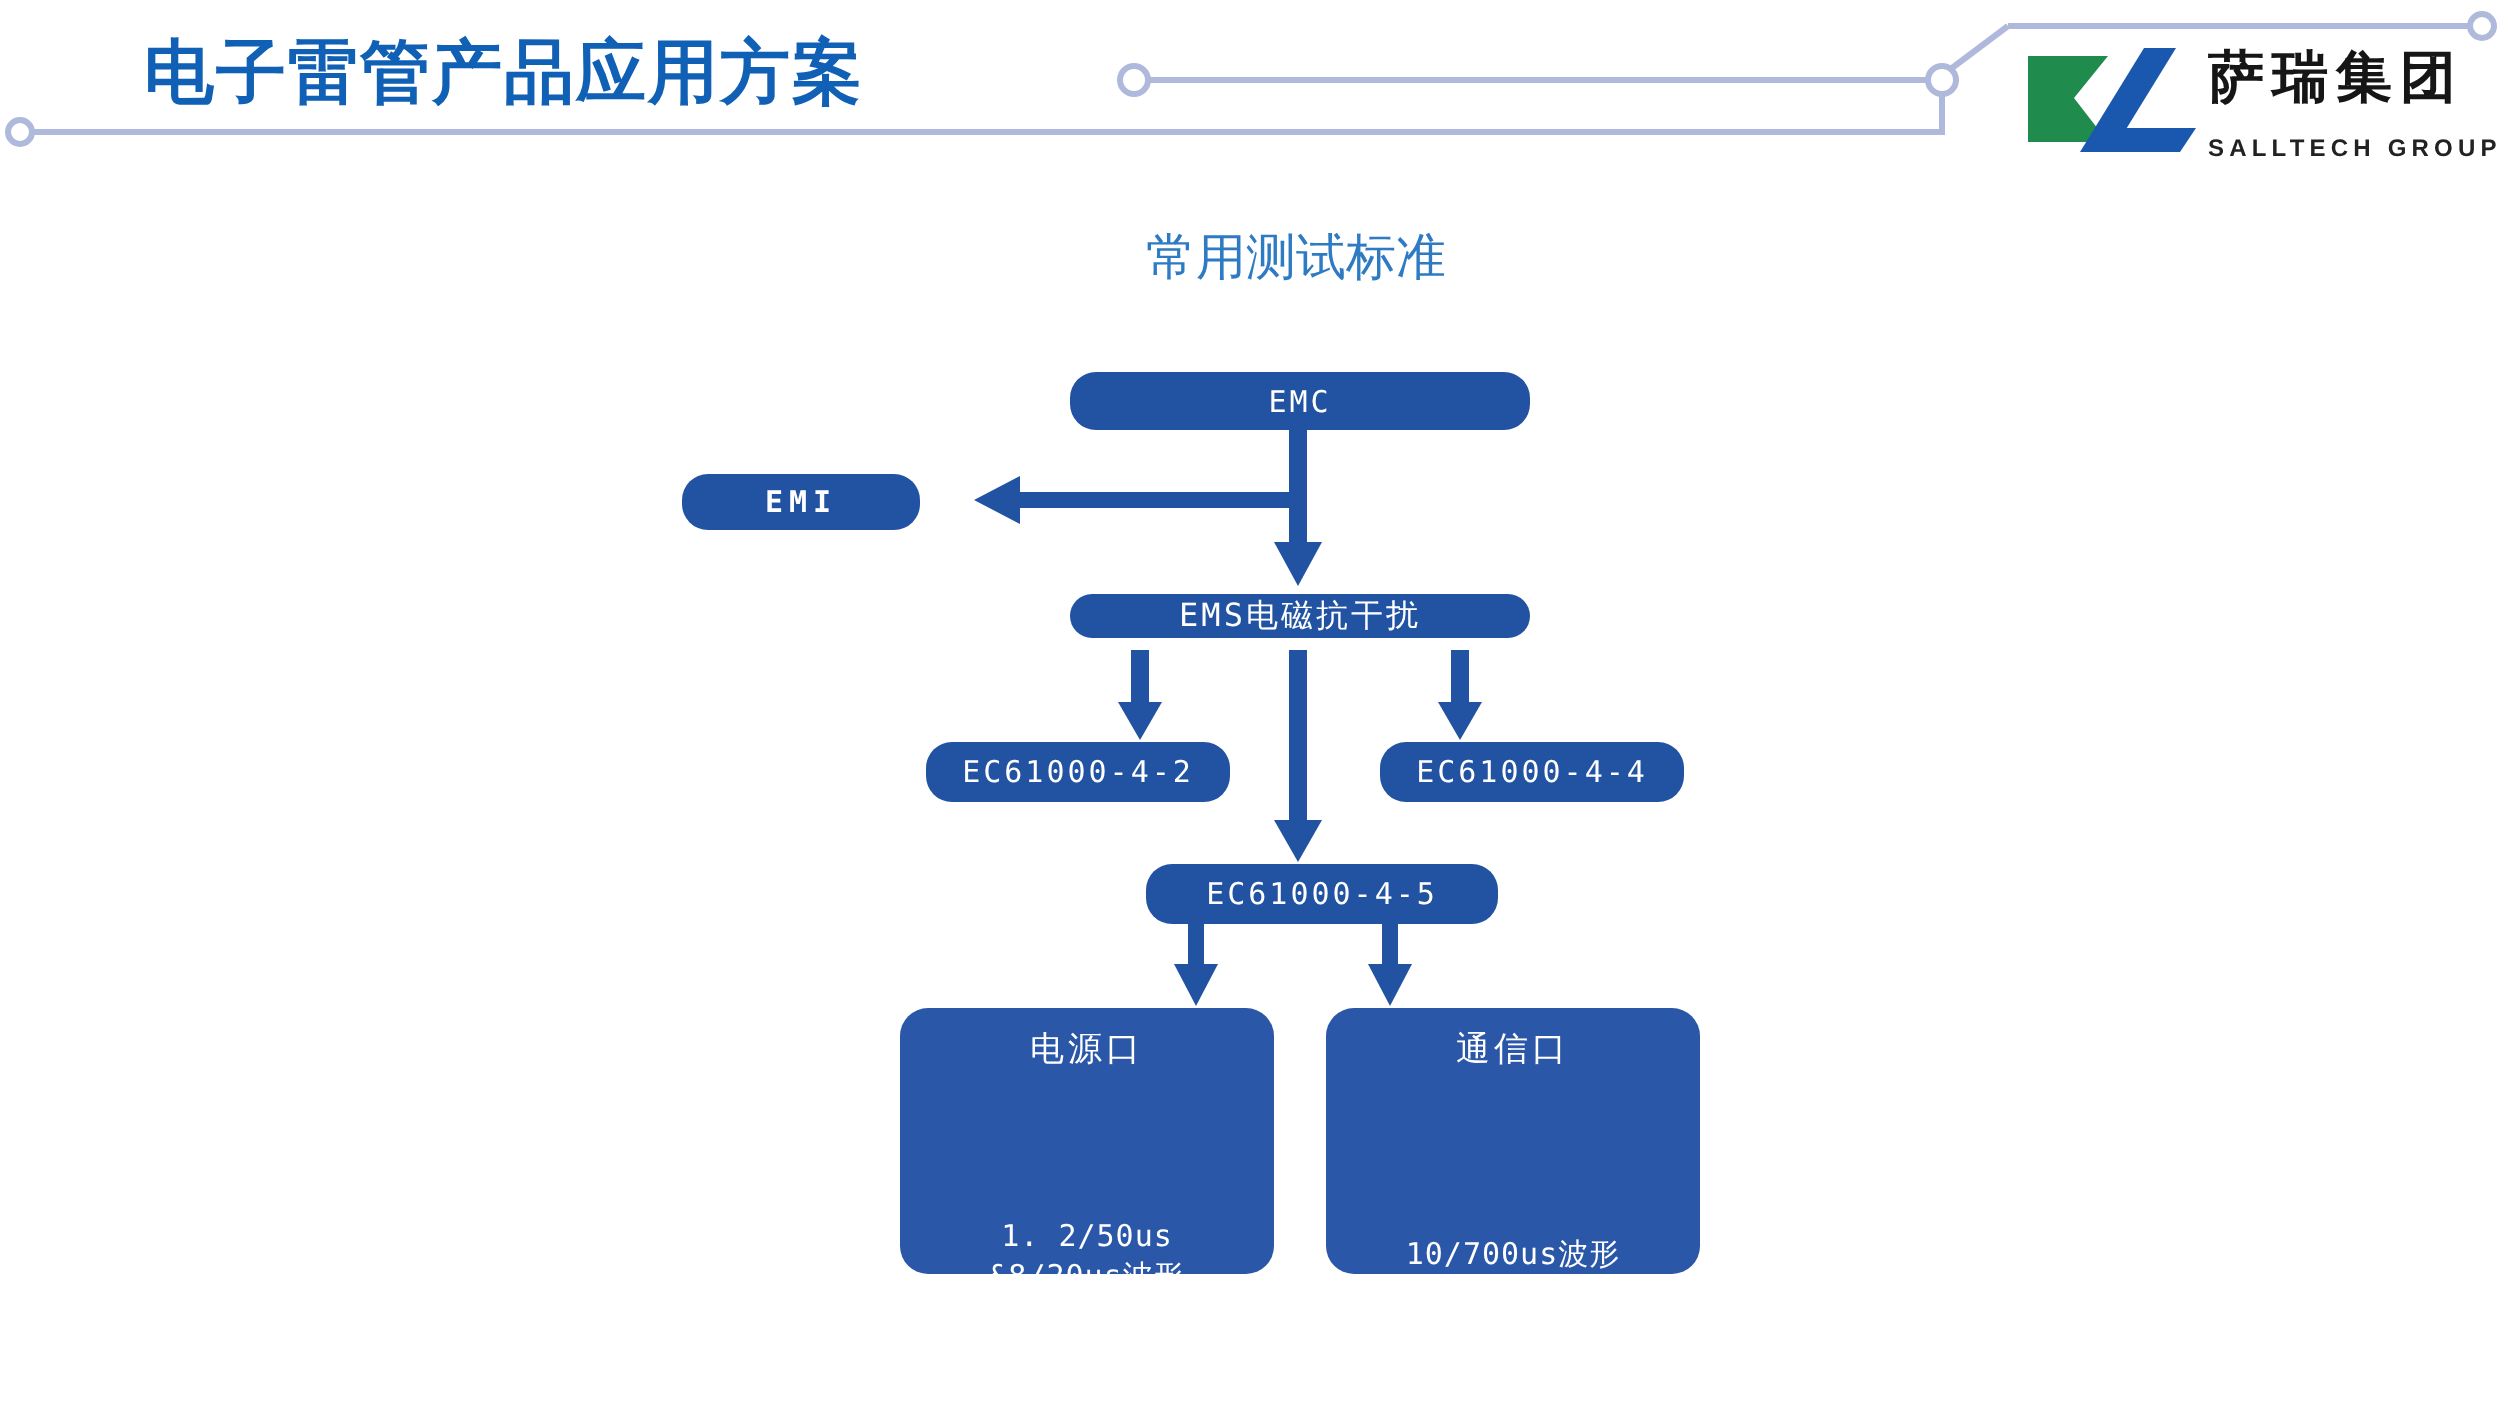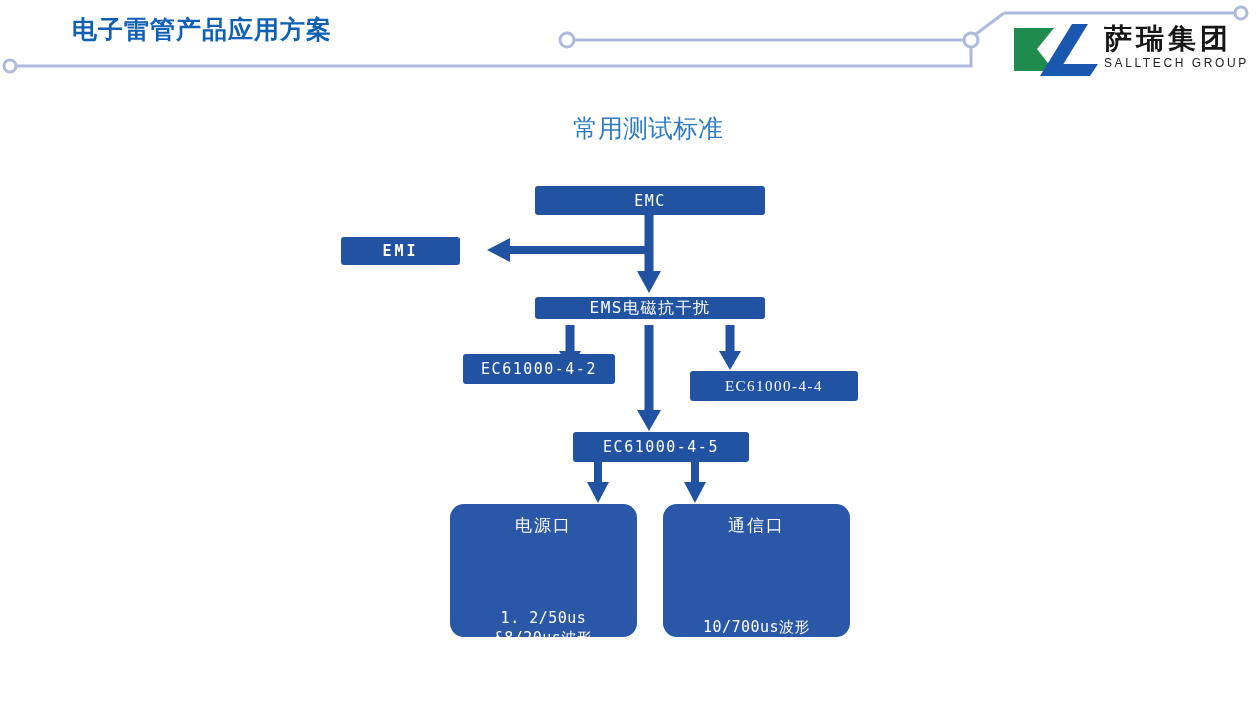--- a/index.html
+++ b/index.html
@@ -15,21 +15,21 @@
   .decor-svg {
     position: absolute;
     left: 0; top: 0;
     width: 1256px; height: 705px;
     z-index: 1;
     pointer-events: none;
   }
   .page-title {
     position: absolute;
     left: 72px; top: 13px;
-    font-size: 25px;
+    font-size: 35px;
     font-weight: bold;
     color: #1060b5;
     letter-spacing: 1px;
     z-index: 3;
   }
   .logo {
     position: absolute;
     left: 1014px; top: 24px;
     display: flex;
     align-items: flex-start;
@@ -42,22 +42,23 @@
     font-weight: bold;
     color: #161616;
     letter-spacing: 4px;
     line-height: 1.1;
     white-space: nowrap;
   }
   .logo-en {
     font-size: 12px;
     color: #222222;
     letter-spacing: 2.6px;
-    margin-top: 1px;
+    margin-top: 12px;
     white-space: nowrap;
+    font-weight: bold;
   }
   .diagram-title {
     position: absolute;
     left: 498px; top: 112px;
     width: 300px;
     text-align: center;
     font-size: 25px;
     font-weight: 500;
     color: #2e7bc4;
     z-index: 3;
@@ -67,35 +68,35 @@
     position: absolute;
     left: 0; top: 0;
     width: 1256px; height: 705px;
     z-index: 2;
     pointer-events: none;
   }
   .node {
     position: absolute;
     background: #2253a2;
     color: #ffffff;
-    border-radius: 3px;
+    border-radius: 13px;
     display: flex;
     align-items: center;
     justify-content: center;
     font-family: "DejaVu Sans Mono", monospace;
     font-size: 15px;
     letter-spacing: 1.5px;
     z-index: 3;
     white-space: nowrap;
   }
   .node-emc  { left: 535px; top: 186px; width: 230px; height: 29px; }
   .node-emi  { left: 341px; top: 237px; width: 119px; height: 28px; letter-spacing: 3px; font-weight: bold; }
   .node-ems  { left: 535px; top: 297px; width: 230px; height: 22px; font-size: 16px; }
-  .node-ec2  { left: 463px; top: 354px; width: 152px; height: 30px; }
-  .node-ec4  { left: 690px; top: 371px; width: 168px; height: 30px; font-family: Liberation Serif, serif; }
+  .node-ec2  { left: 463px; top: 371px; width: 152px; height: 30px; }
+  .node-ec4  { left: 690px; top: 371px; width: 152px; height: 30px; }
   .node-ec5  { left: 573px; top: 432px; width: 176px; height: 30px; }
   .big-node {
     position: absolute;
     background: #2a57a8;
     color: #ffffff;
     border-radius: 14px;
     display: flex;
     flex-direction: column;
     align-items: center;
     font-family: "DejaVu Sans Mono", monospace;

